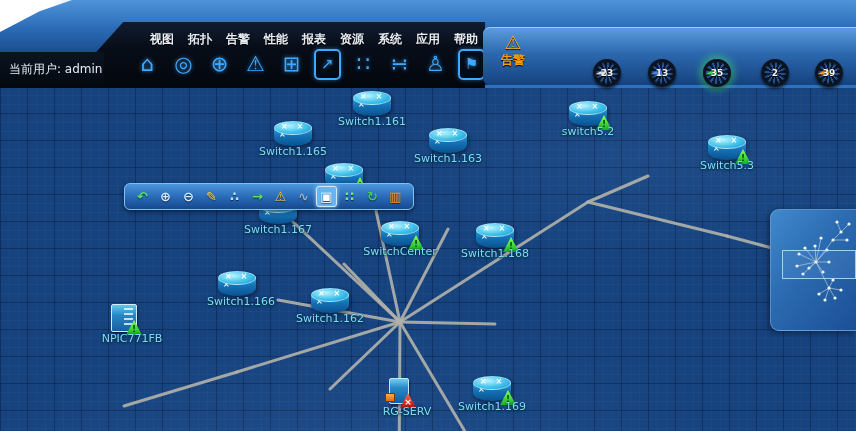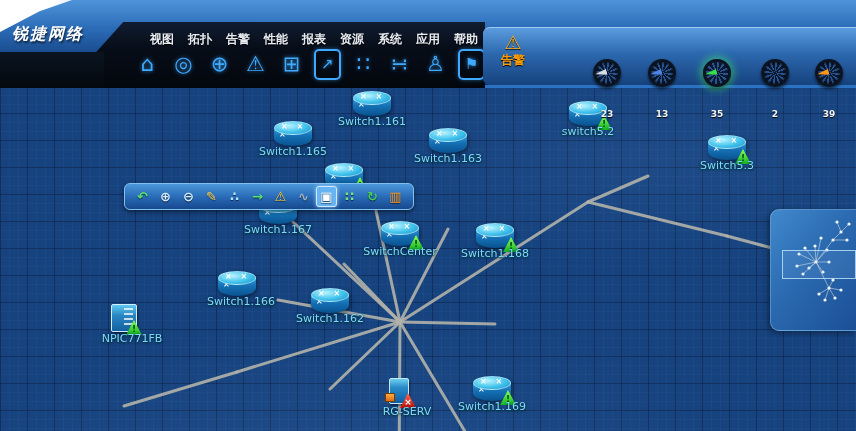--- a/index.html
+++ b/index.html
@@ -38,21 +38,21 @@
   .alarm-glyph { font-size:19px; color:#ffb21e; line-height:20px; text-shadow:0 1px 1px #000; }
   .alarm-label { font-size:12px; font-weight:bold; color:#ff9d00; text-shadow:0 1px 1px #000; }
   .gauge-row { position:absolute; left:55px; top:45px; width:310px; height:0; }
   .gauge { position:absolute; width:28px; height:28px; border-radius:50%; transform:translate(-50%,-50%);
            background:repeating-conic-gradient(#29548f 0deg 13deg, #0a1830 13deg 30deg);
            border:3px solid #0c1422; box-shadow:0 2px 3px rgba(0,0,0,.6), inset 0 0 3px #000; }
   .gauge.glow { box-shadow:0 0 8px 2px rgba(70,255,100,.55), 0 2px 3px rgba(0,0,0,.6); }
   .gauge .pointer { position:absolute; left:-1px; top:8px; width:12px; height:6px;
                     clip-path:polygon(0 50%,100% 0,100% 100%); transform:rotate(-12deg); }
   .gauge .gnum { position:absolute; left:0; top:6px; width:100%; text-align:center; color:#f2f5f8;
-                 font-size:9px; font-weight:bold; text-shadow:0 1px 1px #000;margin-top:41px; }
+                 font-size:9px; font-weight:bold; text-shadow:0 1px 1px #000; }
 
   
   .content { position:absolute; left:0; top:88px; width:856px; height:404px;
     background-color:#16427e;
     background-image:
       repeating-linear-gradient(0deg, rgba(8,24,58,.5) 0 1px, transparent 1px 27px),
       repeating-linear-gradient(90deg, rgba(8,24,58,.5) 0 1px, transparent 1px 27px),
       repeating-linear-gradient(0deg, rgba(80,140,210,.08) 0 1px, transparent 1px 9px),
       repeating-linear-gradient(90deg, rgba(80,140,210,.08) 0 1px, transparent 1px 9px);
   }
@@ -360,21 +360,21 @@
         <span class="wm-arrow">»</span>
       </div>
       <div class="wm-bar"></div>
     </div>
   </div>
 
   <div class="header">
     <div class="hdr-dark"></div>
     <div class="admin-strip"></div>
     <div class="logo-swoosh"></div>
-    <div class="logo-text">锐捷网络</div>
+    <div class="admin-text">当前用户: admin</div>
     <div class="menu-bar" id="menu-bar">
         <span class="menu-item">视图</span>
         <span class="menu-item">拓扑</span>
         <span class="menu-item">告警</span>
         <span class="menu-item">性能</span>
         <span class="menu-item">报表</span>
         <span class="menu-item">资源</span>
         <span class="menu-item">系统</span>
         <span class="menu-item">应用</span>
         <span class="menu-item">帮助</span>

